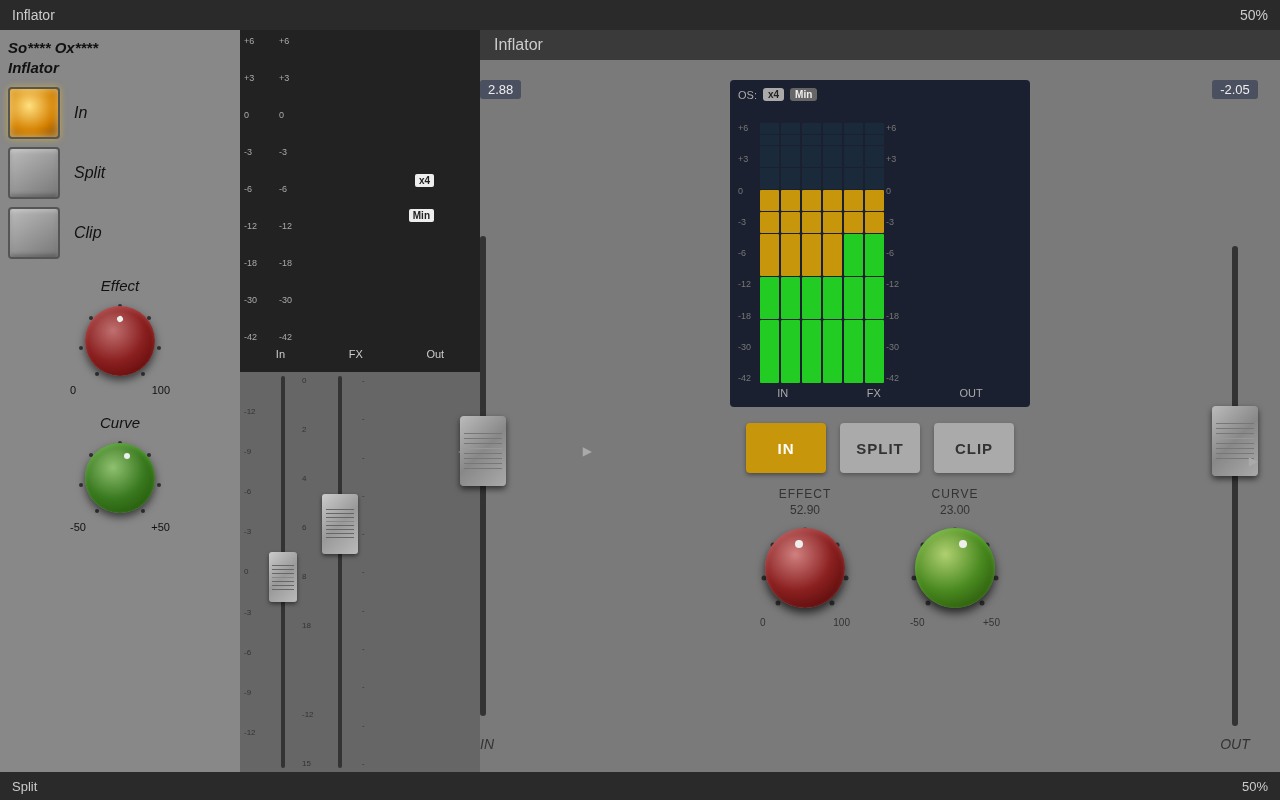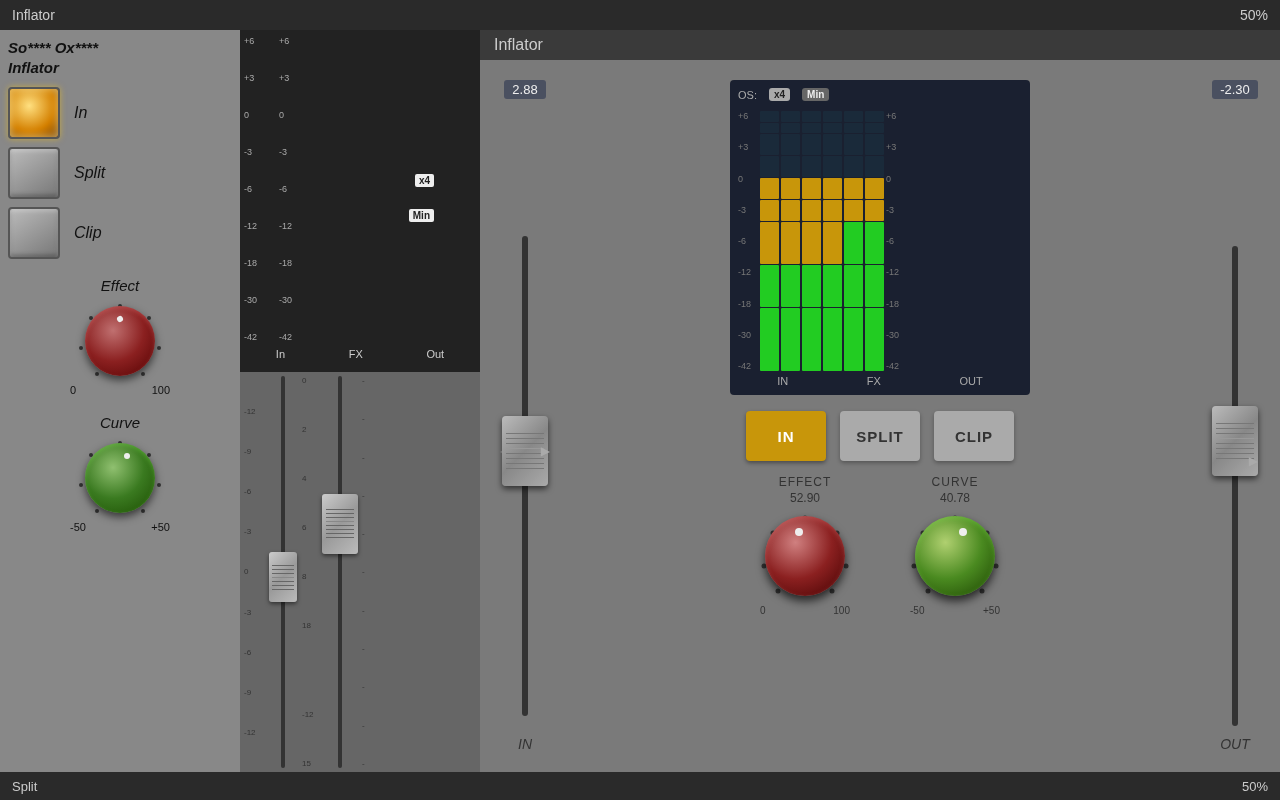--- a/index.html
+++ b/index.html
@@ -250,21 +250,20 @@
       flex: 1;
       display: flex;
       position: relative;
     }
 
     
     .in-fader-area {
       width: 90px;
       display: flex;
       flex-direction: column;
-      align-items: center;
       justify-content: center;
       position: relative;
     }
 
     .value-badge {
       background: #4a5060;
       color: #eee;
       font-size: 13px;
       padding: 2px 8px;
       border-radius: 3px;
@@ -337,22 +336,22 @@
       background: #1a2030;
       border-radius: 4px;
       padding: 8px;
       width: 300px;
       margin-top: 10px;
     }
 
     .vu-os-bar {
       display: flex;
       align-items: center;
-      gap: 12px;
-      margin-bottom: 10px;
+      gap: 6px;
+      margin-bottom: 22px;
     }
 
     .os-label {
       color: #aaa;
       font-size: 11px;
     }
 
     .os-badge {
       background: #666;
       color: #eee;
@@ -923,21 +922,21 @@
               </div>
             </div>
             <div class="knob-scale-row">
               <span>0</span>
               <span>100</span>
             </div>
           </div>
 
           <div class="param-knob-group">
             <div class="param-label">CURVE</div>
-            <div class="param-value">40.78</div>
+            <div class="param-value">23.00</div>
             <div style="position:relative;width:90px;height:90px;display:flex;align-items:center;justify-content:center;">
               <svg width="90" height="90" style="position:absolute;top:0;left:0;">
                 <circle cx="45" cy="7" r="2.5" fill="#333"></circle>
                 <circle cx="13" cy="22" r="2.5" fill="#333"></circle>
                 <circle cx="4" cy="55" r="2.5" fill="#333"></circle>
                 <circle cx="77" cy="22" r="2.5" fill="#333"></circle>
                 <circle cx="86" cy="55" r="2.5" fill="#333"></circle>
                 <circle cx="18" cy="80" r="2.5" fill="#333"></circle>
                 <circle cx="72" cy="80" r="2.5" fill="#333"></circle>
               </svg>
@@ -947,21 +946,21 @@
             </div>
             <div class="knob-scale-row">
               <span>-50</span>
               <span>+50</span>
             </div>
           </div>
         </div>
       </div>
 
       <div class="out-fader-area">
-        <div class="value-badge">-2.30</div>
+        <div class="value-badge">-2.05</div>
         <div style="position:relative; margin-top:70px;">
           <span style="position:absolute;left:-20px;top:50%;transform:translateY(-50%);color:#aaa;font-size:12px;">◀</span>
           <div class="big-fader-track">
             <div class="big-fader-handle" style="top:160px;">
               <div style="height:1px;background:#777;"></div>
               <div style="height:1px;background:#777;"></div>
               <div style="height:1px;background:#777;"></div>
               <div style="height:1px;background:#999;"></div>
               <div style="height:1px;background:#777;"></div>
               <div style="height:1px;background:#777;"></div>

